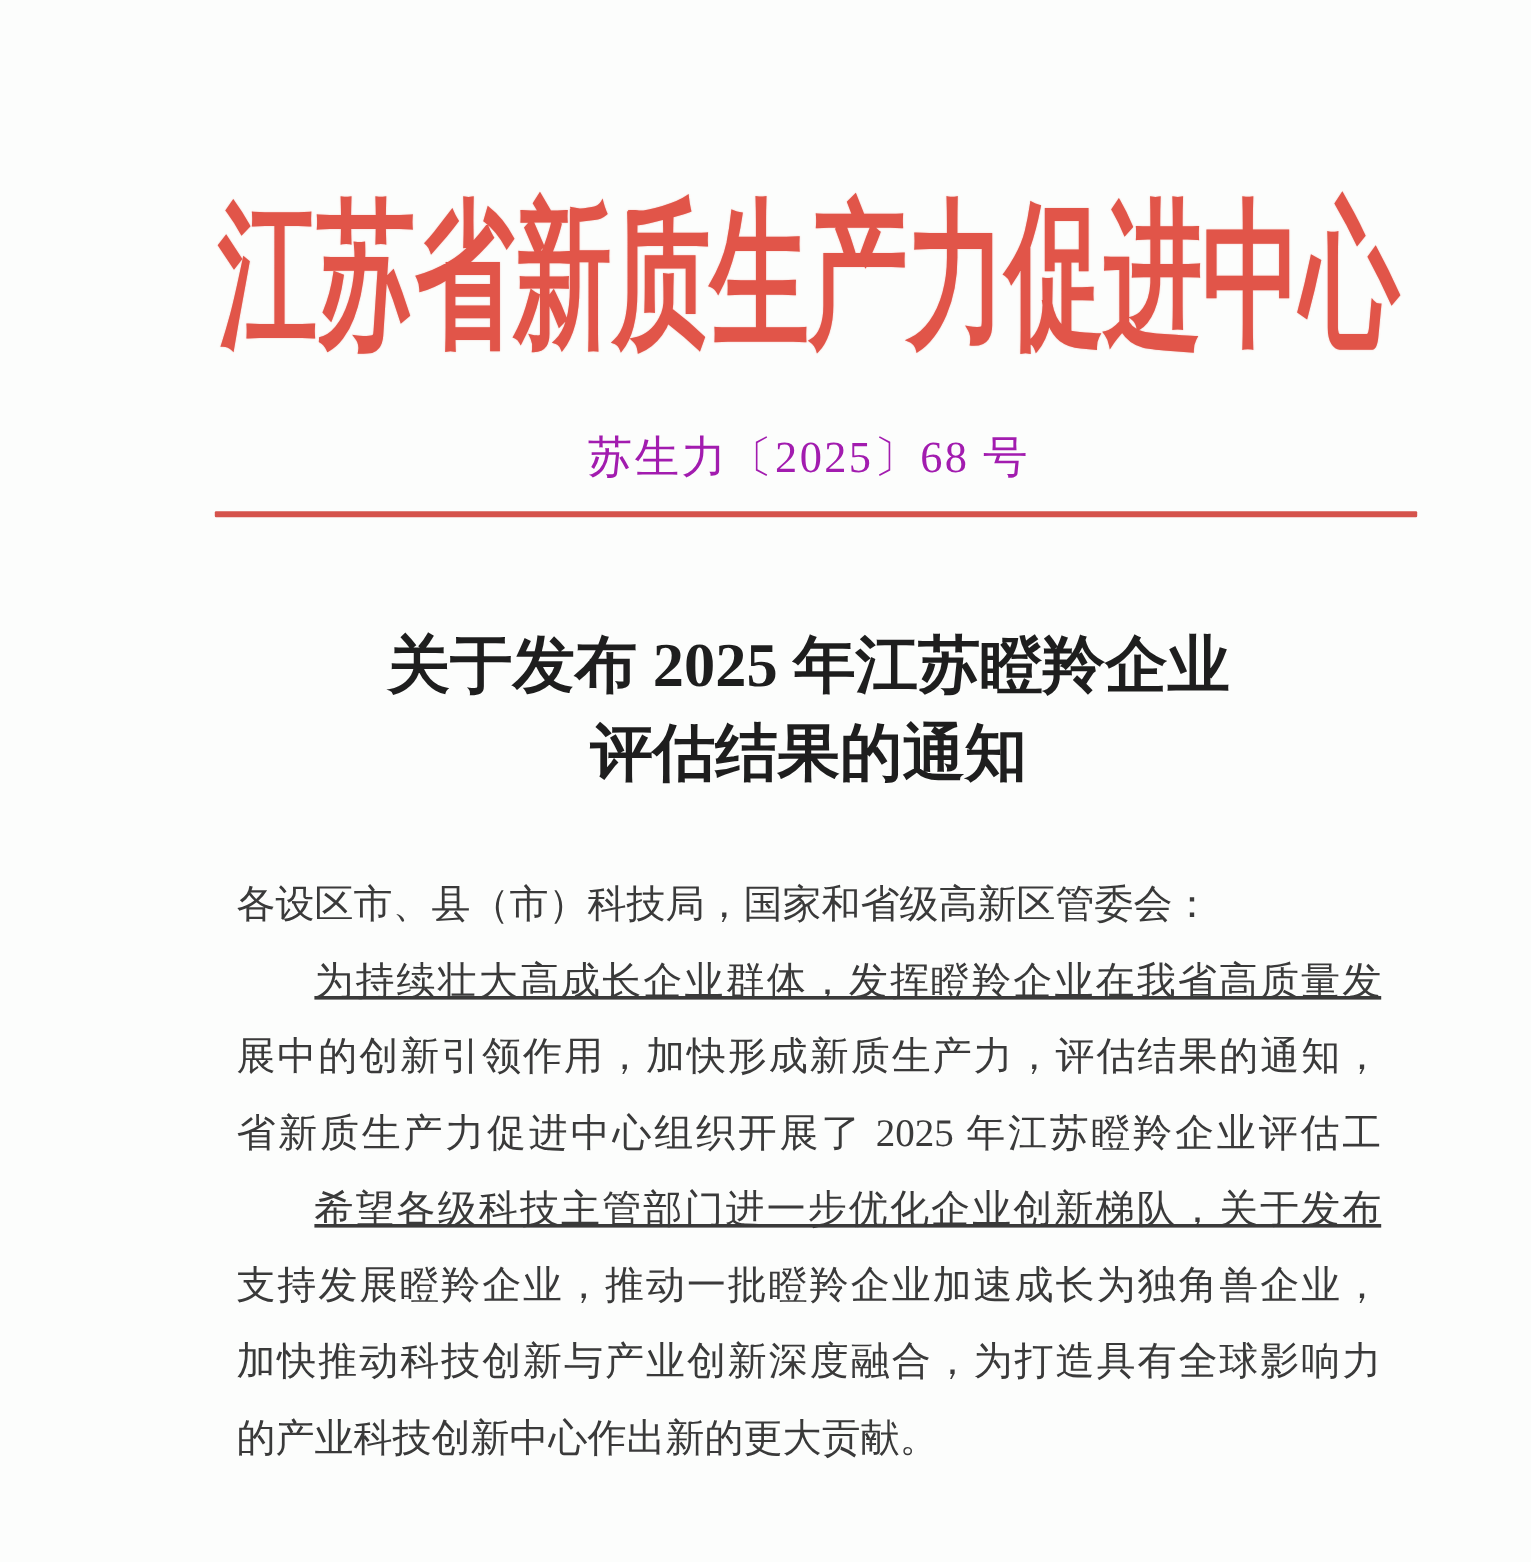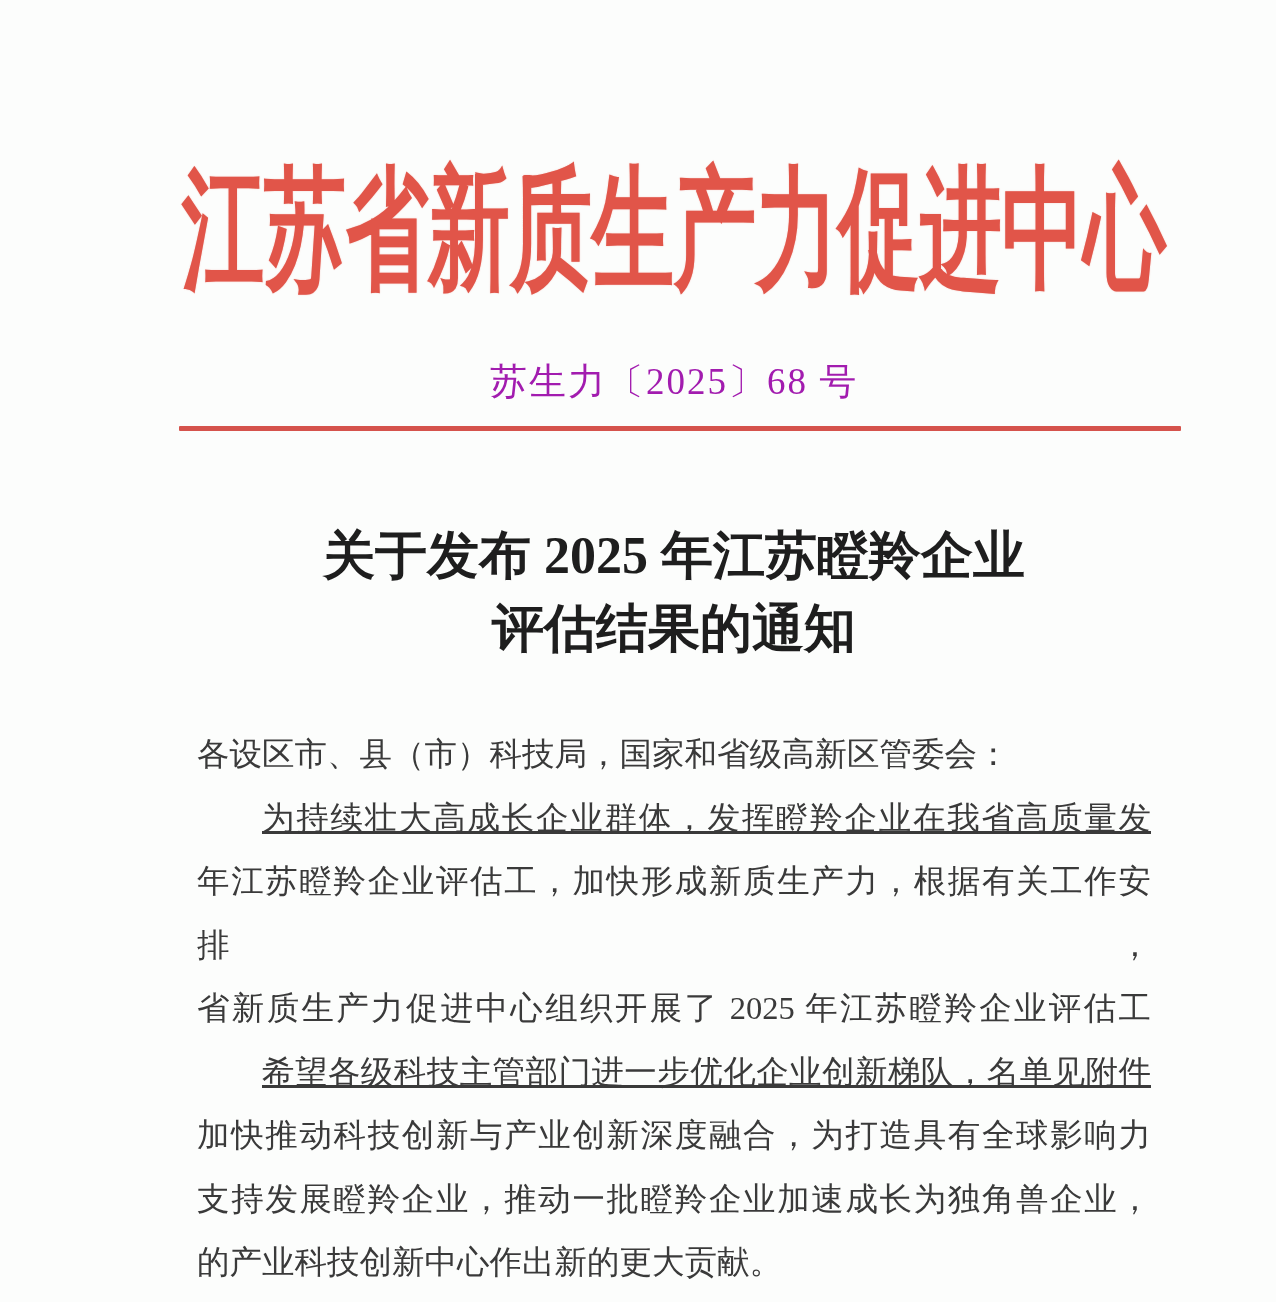--- a/index.html
+++ b/index.html
@@ -97,21 +97,21 @@
   <div class="red-divider"></div>
 
   <div class="notice-title">
     <div>关于发布 2025 年江苏瞪羚企业</div>
     <div>评估结果的通知</div>
   </div>
 
   <div class="body-text">
     <div class="line">各设区市、县（市）科技局，国家和省级高新区管委会：</div>
     <div class="line indent justify">为持续壮大高成长企业群体，发挥瞪羚企业在我省高质量发</div>
-    <div class="line justify">年江苏瞪羚企业评估工，加快形成新质生产力，根据有关工作安排，</div>
+    <div class="line justify">展中的创新引领作用，加快形成新质生产力，评估结果的通知，</div>
     <div class="line justify">省新质生产力促进中心组织开展了 2025 年江苏瞪羚企业评估工</div>
-    <div class="line indent justify">希望各级科技主管部门进一步优化企业创新梯队，名单见附件</div>
+    <div class="line indent justify">希望各级科技主管部门进一步优化企业创新梯队，关于发布</div>
+    <div class="line justify">支持发展瞪羚企业，推动一批瞪羚企业加速成长为独角兽企业，</div>
     <div class="line justify">加快推动科技创新与产业创新深度融合，为打造具有全球影响力</div>
-    <div class="line justify">支持发展瞪羚企业，推动一批瞪羚企业加速成长为独角兽企业，</div>
     <div class="line">的产业科技创新中心作出新的更大贡献。</div>
   </div>
 
 </div>
 
 </body></html>

